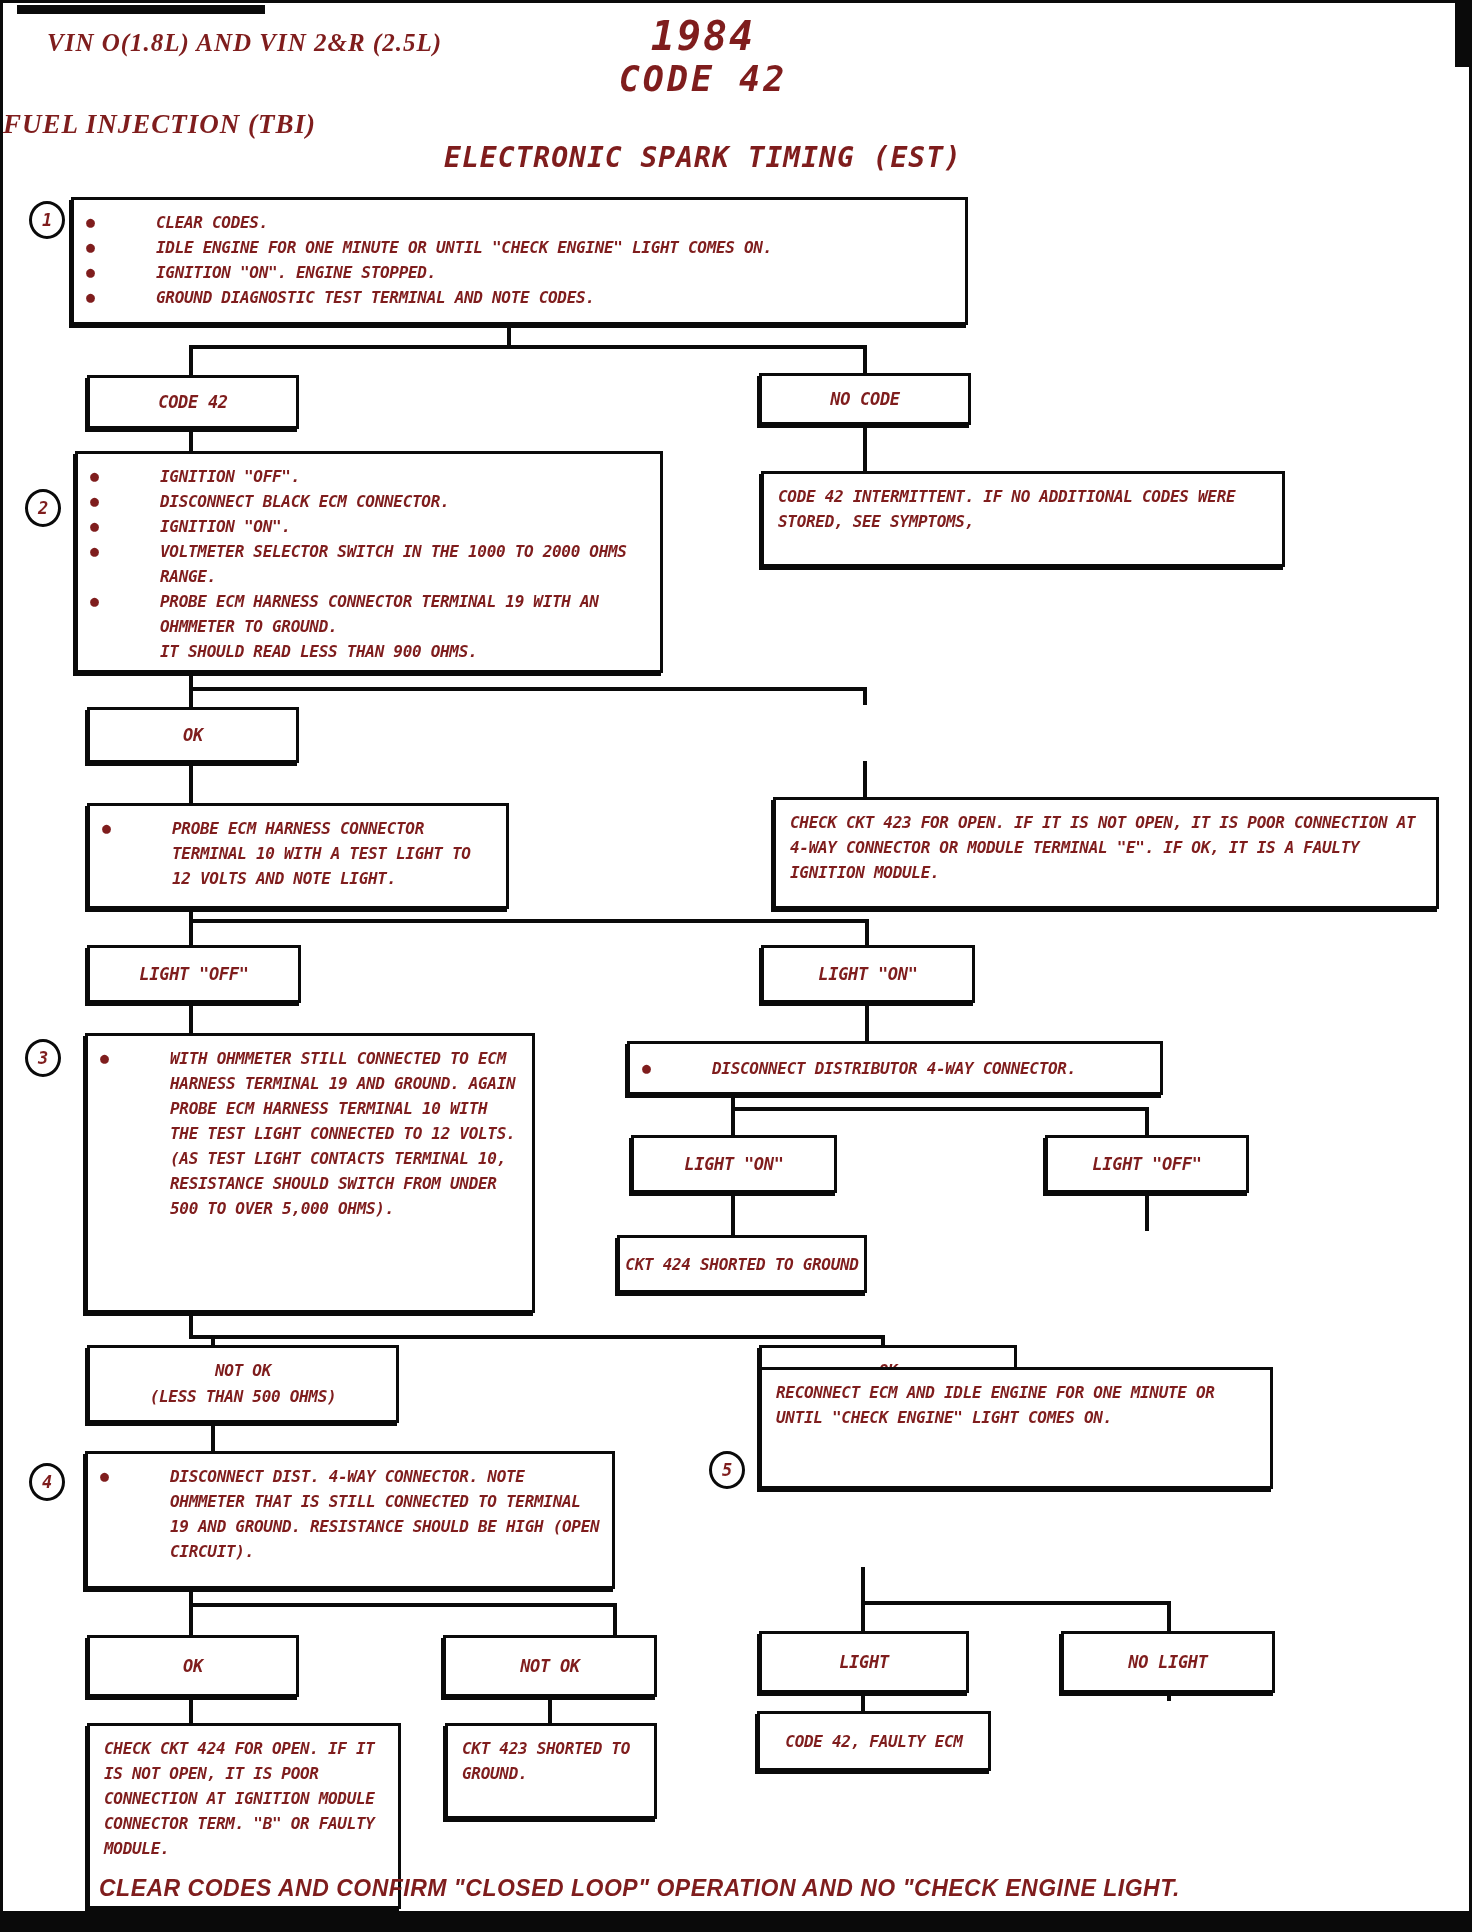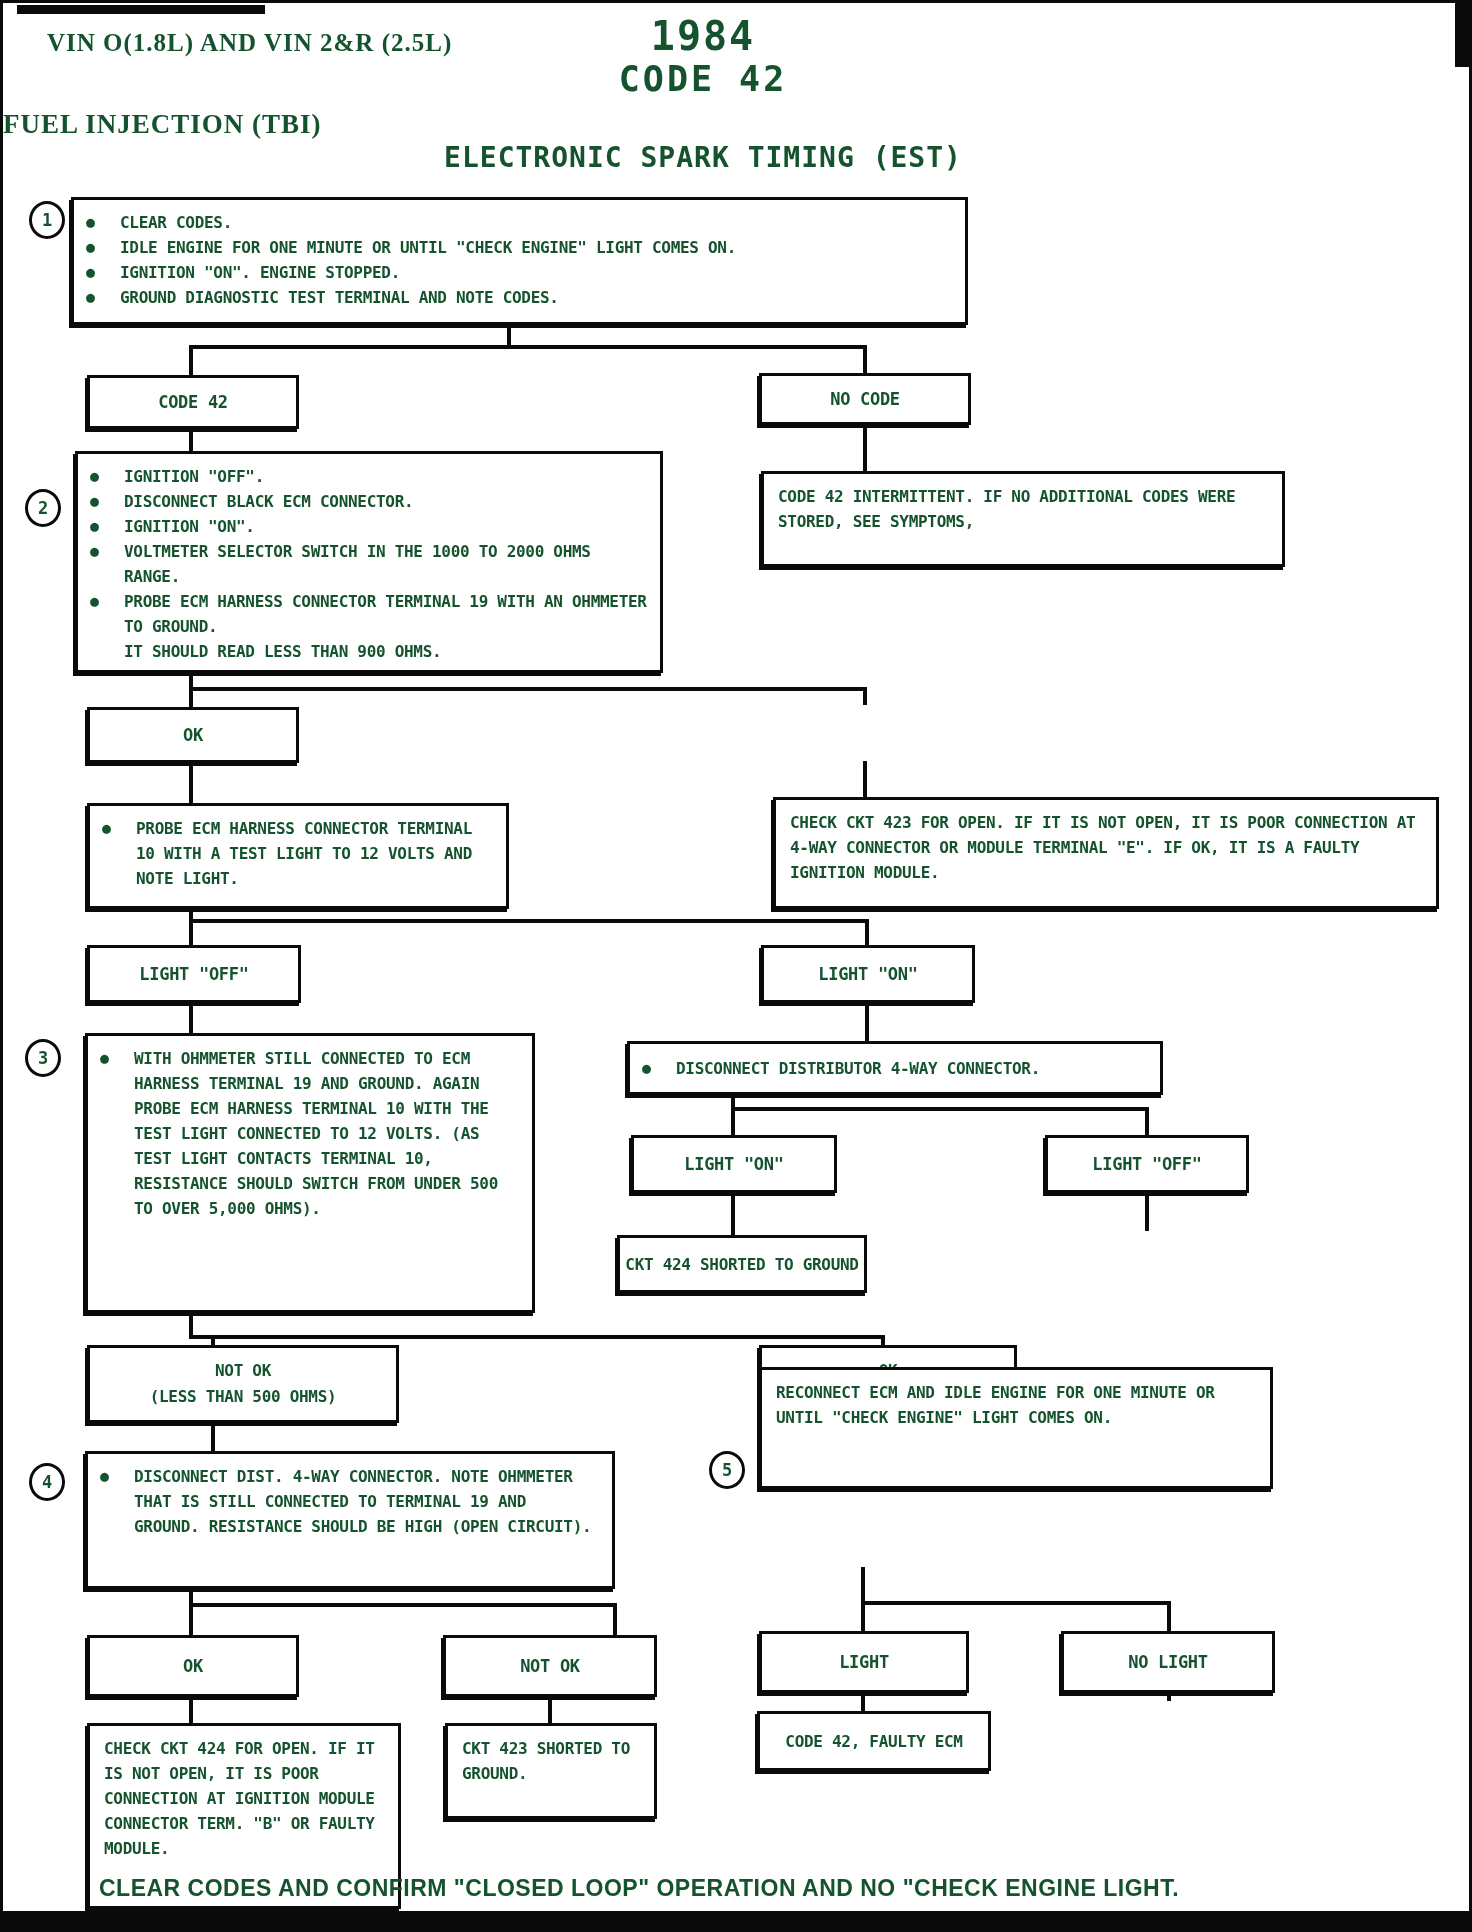--- a/index.html
+++ b/index.html
@@ -1,33 +1,33 @@
 <!DOCTYPE html>
 <html><head>
 <meta charset="utf-8">
 <style>
   html,body{margin:0;padding:0;background:#e8e8e4;}
   #page{
     position:relative;width:1472px;height:1932px;background:#ffffff;
     border:3px solid #0a0a0a;box-sizing:border-box;overflow:hidden;
-    font-family:"DejaVu Sans Mono", monospace;color:#14532d;
+    font-family:"DejaVu Sans Mono", monospace;color:#7f1d1d;font-style:italic;
   }
   .bar{position:absolute;background:#0a0a0a;}
   .line{position:absolute;background:#0a0a0a;}
   .node{
     position:absolute;background:#fff;border:3px solid #0a0a0a;box-sizing:border-box;
     box-shadow:-2px 3px 0 #0a0a0a;
     font-weight:bold;font-size:16px;line-height:25px;letter-spacing:-0.3px;
   }
   .label{display:flex;align-items:center;justify-content:center;text-align:center;font-size:17px;padding:2px;}
   .label2{display:flex;flex-direction:column;align-items:center;justify-content:center;text-align:center;font-size:16px;line-height:26px;padding:2px;}
   .text{padding:10px 12px;text-align:left;}
   .trow{display:flex;align-items:flex-start;}
   .bt{width:34px;flex:0 0 34px;font-size:15px;}
-  .bx{flex:1;}
+  .bx{flex:1;margin-left:36px;}
   .plain{padding-left:2px;}
   .step{
     position:absolute;width:30px;height:32px;border:3px solid #0a0a0a;border-radius:50%;
     display:flex;align-items:center;justify-content:center;background:#fff;
     font-weight:bold;font-size:17px;
   }
   .hdr-vin{position:absolute;left:44px;top:26px;font-family:"Liberation Serif",serif;font-size:25px;font-weight:600;letter-spacing:1px;}
   .hdr-year{position:absolute;left:0;top:10px;width:1400px;text-align:center;font-size:40px;font-weight:bold;letter-spacing:2px;}
   .hdr-code{position:absolute;left:0;top:56px;width:1400px;text-align:center;font-size:35px;font-weight:bold;letter-spacing:3px;}
   .hdr-sub1{position:absolute;left:0;top:106px;width:1400px;font-family:"Liberation Serif",serif;font-size:27px;font-weight:600;letter-spacing:1px;}

